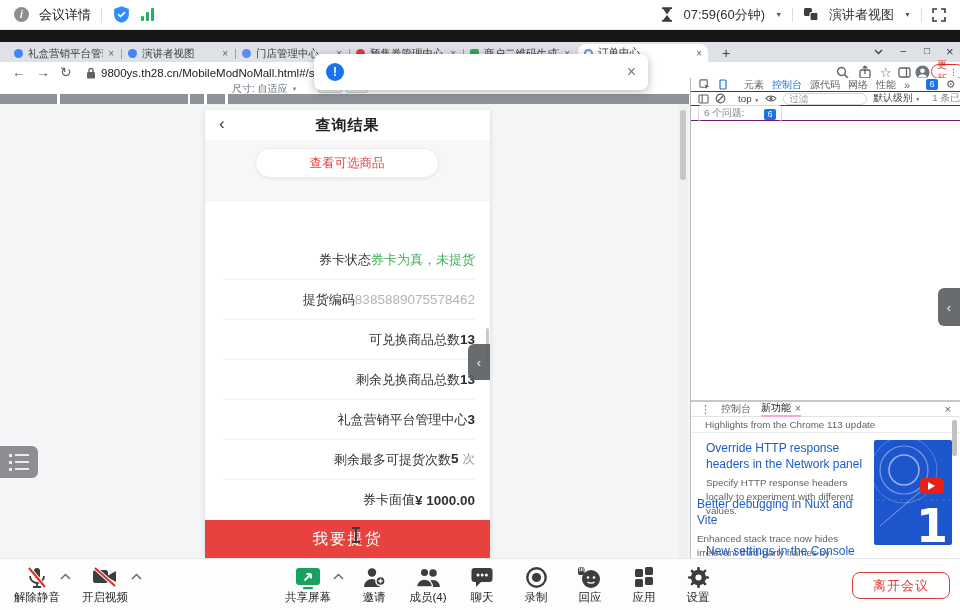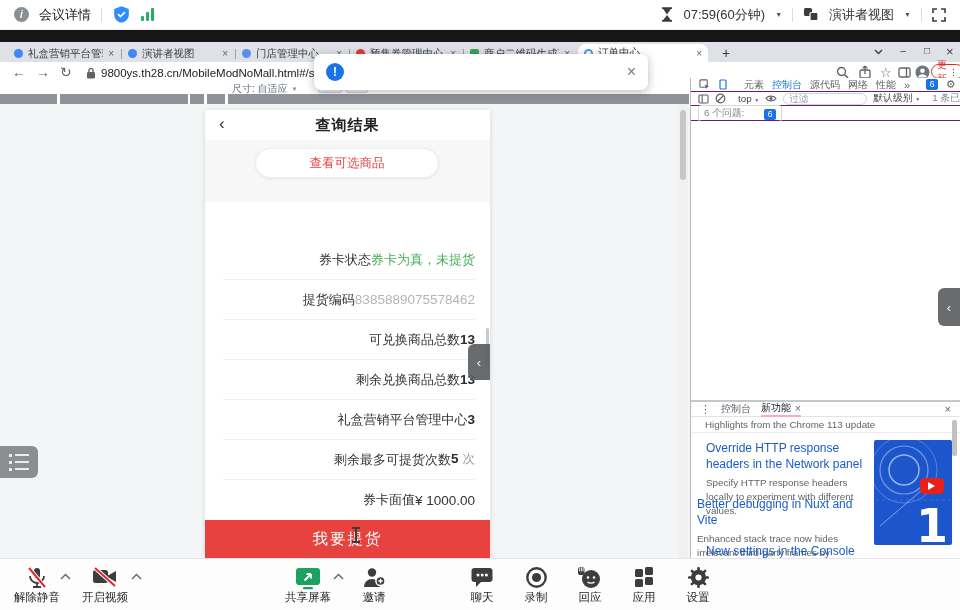--- a/index.html
+++ b/index.html
@@ -58,21 +58,21 @@
   border-radius:16px;box-shadow:0 1px 3px rgba(0,0,0,.07);display:flex;align-items:center;justify-content:center}
 .pillbtn span{font-size:12.5px;color:#e64340}
 .secttl{position:absolute;left:0;top:98px;width:285px;height:26px;display:flex;align-items:center;justify-content:center;gap:12px}
 .secttl .ln{width:30px;height:2px;background:#3a3a3a}
 .secttl .tx{font-size:15.5px;color:#2f2f2f;font-weight:600;letter-spacing:2px}
 .prow{position:absolute;left:18px;width:252px;height:40px;display:flex;justify-content:flex-end;align-items:center;border-bottom:1px solid #f1f1f2}
 .pl{font-size:13px;color:#333}
 .pv{font-size:13.5px;color:#2b2b2b;font-weight:bold}
 .pv.green{color:#45b058;font-weight:normal;font-size:13px}
 .pv.code{color:#b4b4b4;font-weight:normal}
-.pv.price{font-weight:400;color:#333}
+.pv.price{font-weight:700;color:#333}
 .pv .sfx{font-size:12.5px;color:#9b9b9b;font-weight:normal;margin-left:4px;font-style:normal}
 .cta{position:absolute;left:0;top:410px;width:285px;height:38px;background:#e8423e;display:flex;align-items:center;justify-content:center}
 .cta span{color:#fff;font-size:15.5px;letter-spacing:2px}
 .pscroll{position:absolute;left:281px;top:218px;width:3px;height:38px;background:#c9c9c9;border-radius:2px}
 
 .handle{background:rgba(92,95,99,.92);color:#f2f2f2;display:flex;align-items:center;justify-content:center;
   font-size:13px;border-radius:6px 0 0 6px;z-index:60}
 .listchip{left:0;top:446px;width:38px;height:32px;background:rgba(125,128,131,.88);border-radius:0 6px 6px 0;
   display:flex;flex-direction:column;justify-content:center;gap:4px;padding-left:9px;z-index:60}
 .lrow{display:flex;align-items:center;gap:3px}
@@ -495,20 +495,29 @@
     <div class="tbitem" style="left:345px">
       <svg width="24" height="23" viewBox="0 0 24 23">
         <circle cx="10" cy="6.5" r="4.2" fill="#3d3d3d"></circle>
         <path d="M2 21a8 8 0 0 1 16 0z" fill="#3d3d3d"></path>
         <circle cx="18.5" cy="15" r="4.6" fill="#3d3d3d" stroke="#fff" stroke-width="1.5"></circle>
         <path d="M18.5 12.8v4.4M16.3 15h4.4" stroke="#fff" stroke-width="1.4"></path>
       </svg>
       <span class="tblabel">邀请</span>
     </div>
 
+    <div class="tbitem" style="left:399px">
+      <svg width="27" height="23" viewBox="0 0 27 23">
+        <circle cx="18" cy="7" r="3.8" fill="#3d3d3d"></circle>
+        <path d="M11 21a7 7 0 0 1 14 0z" fill="#3d3d3d"></path>
+        <circle cx="9.5" cy="6.5" r="4.2" fill="#3d3d3d" stroke="#fff" stroke-width="1.3"></circle>
+        <path d="M1.5 21a8 8 0 0 1 16 0z" fill="#3d3d3d" stroke="#fff" stroke-width="1.3"></path>
+      </svg>
+      <span class="tblabel">成员(4)</span>
+    </div>
 
     <div class="tbitem" style="left:453px">
       <svg width="24" height="22" viewBox="0 0 24 22">
         <rect x="1.5" y="2" width="21" height="14" rx="3" fill="#3d3d3d"></rect>
         <path d="M6 15v6l6-6z" fill="#3d3d3d"></path>
         <circle cx="8" cy="9" r="1.5" fill="#fff"></circle>
           <circle cx="12.2" cy="9" r="1.5" fill="#fff"></circle>
           <circle cx="16.4" cy="9" r="1.5" fill="#fff"></circle>
       </svg>
       <span class="tblabel">聊天</span>
@@ -555,15 +564,18 @@
           <rect x="10.6" y="18" width="2.8" height="5" rx="1.2" transform="rotate(90 12 12)"></rect>
           <rect x="10.6" y="1" width="2.8" height="5" rx="1.2" transform="rotate(135 12 12)"></rect>
           <rect x="10.6" y="18" width="2.8" height="5" rx="1.2" transform="rotate(135 12 12)"></rect>
           <circle cx="12" cy="12" r="8"></circle>
         </g>
         <circle cx="12" cy="12" r="3.2" fill="#fff"></circle>
       </svg>
       <span class="tblabel">设置</span>
     </div>
 
+    <div class="leavebtn">
+      <span>离开会议</span>
+    </div>
   </div>
 
 </div>
 
 </body></html>

